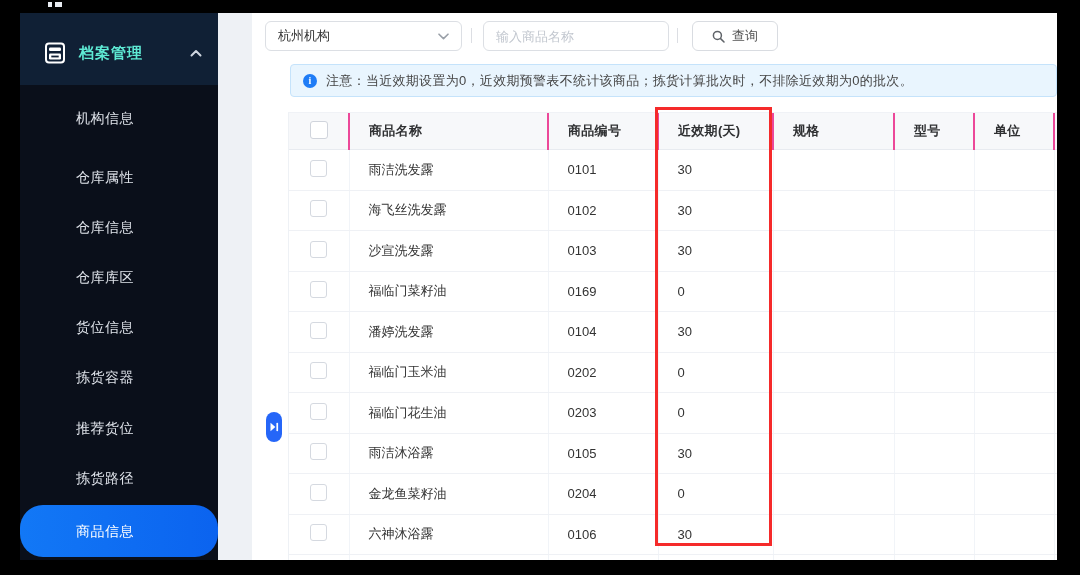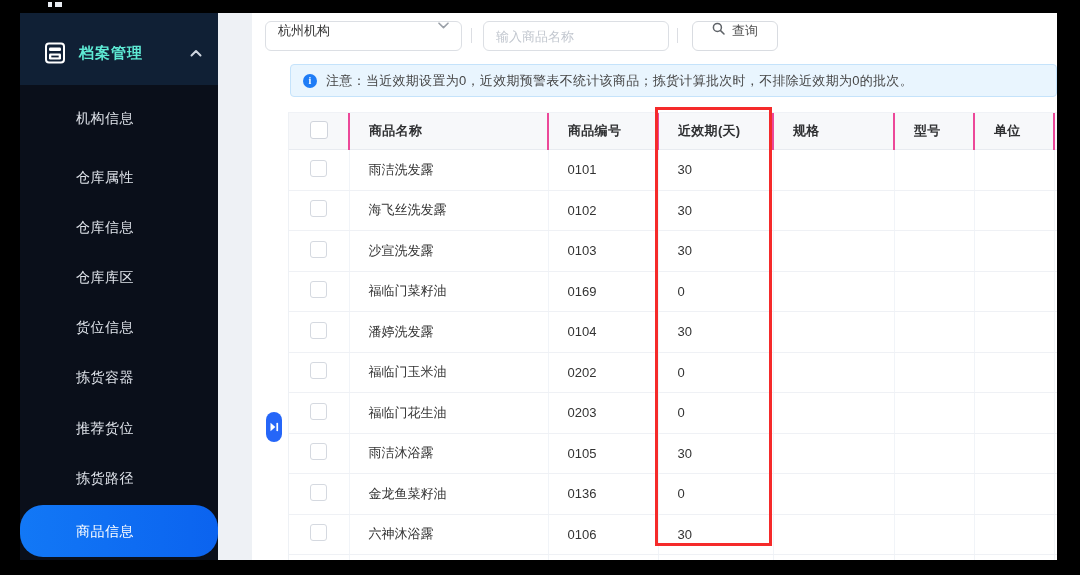--- a/index.html
+++ b/index.html
@@ -20,21 +20,21 @@
   #top-fragment i{position:absolute;background:#e8ecf2;}
   #top-fragment i:nth-child(1){left:0;top:0;width:4px;height:5px;}
   #top-fragment i:nth-child(2){left:7px;top:0;width:7px;height:5px;}
 
   
   #gutter{position:absolute;left:218px;top:13px;width:34px;height:547px;background:#eef1f5;}
   #panel{position:absolute;left:252px;top:13px;width:805px;height:547px;background:#fff;}
 
   
   .ctl{position:absolute;box-sizing:border-box;height:30px;top:21px;border:1px solid #dcdfe4;
-       border-radius:6px;background:#fff;font-size:13px;display:flex;}
+       border-radius:6px;background:#fff;font-size:13px;display:flex;align-items:center;}
   #org-select{left:265px;width:197px;padding:0 12px;justify-content:space-between;color:#333;cursor:pointer;}
   #name-input{left:483px;width:186px;padding:0 12px;color:#333;}
   #name-input input{border:none;outline:none;width:100%;font-size:13px;padding:0;background:transparent;
        font-family:inherit;}
   #name-input input::placeholder{color:#c2c7cf;}
   #search-btn{left:692px;width:86px;justify-content:center;gap:7px;color:#555;cursor:pointer;border-color:#d9dce1;}
   .vdiv{position:absolute;top:28px;width:1px;height:15px;background:#dcdee3;}
 
   
   #notice{position:absolute;left:290px;top:64px;width:767px;height:33px;box-sizing:border-box;
@@ -256,21 +256,21 @@
     <td class="c-spec"></td>
     <td class="c-model"></td>
     <td class="c-unit"></td>
     <td class="filler"></td>
   </tr>
           <tr>
     <td class="cb-col">
       <span class="cb" style="display:inline-block;"></span>
     </td>
     <td class="c-name">金龙鱼菜籽油</td>
-    <td class="c-code">0136</td>
+    <td class="c-code">0204</td>
     <td class="c-days">0</td>
     <td class="c-spec"></td>
     <td class="c-model"></td>
     <td class="c-unit"></td>
     <td class="filler"></td>
   </tr>
           <tr>
     <td class="cb-col">
       <span class="cb" style="display:inline-block;"></span>
     </td>

